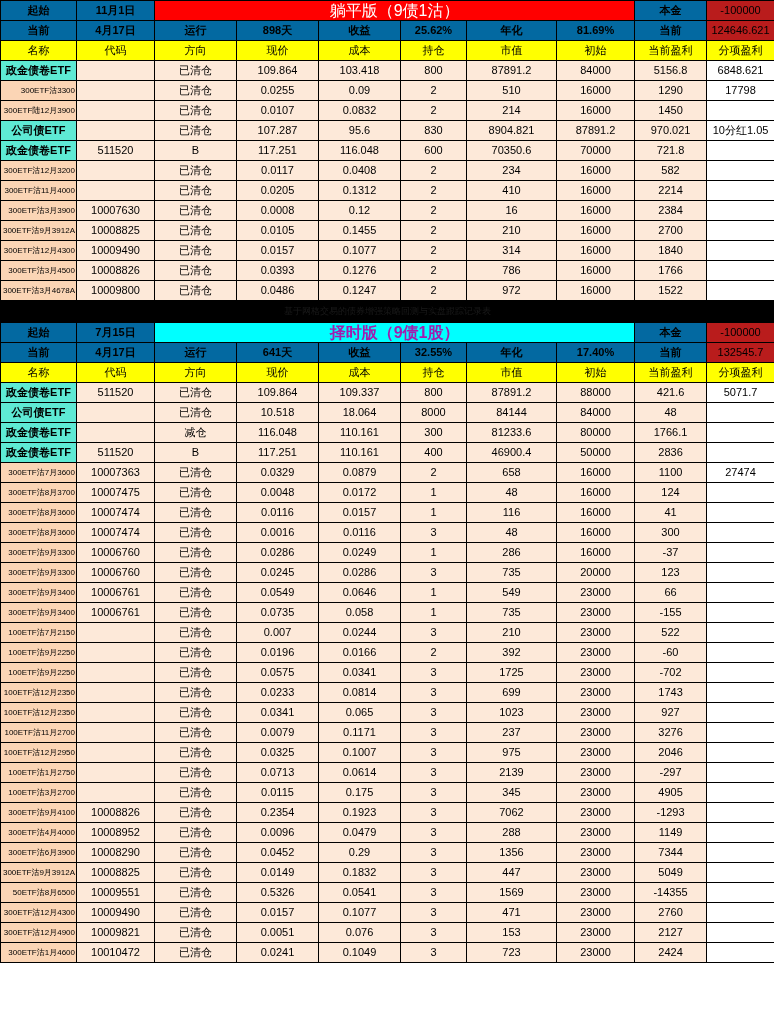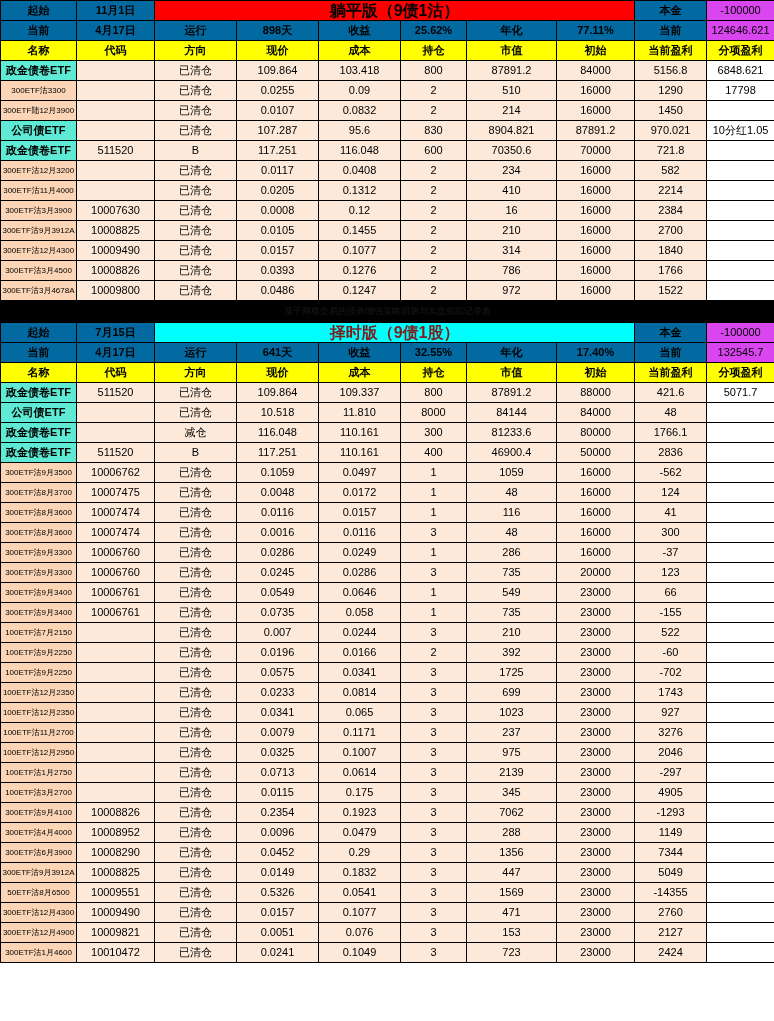--- a/index.html
+++ b/index.html
@@ -32,33 +32,33 @@
   .c2 { width: 82px; }
   .c3 { width: 82px; }
   .c4 { width: 82px; }
   .c5 { width: 66px; }
   .c6 { width: 90px; }
   .c7 { width: 78px; }
   .c8 { width: 72px; }
   .c9 { width: 68px; }
 
   .yellow { background: #0369a1; font-weight: bold; }
-  .red-banner { background: #ff0000; color: #000000; font-weight: bold; font-size: 16px; margin-left: 16px; }
-  .cyan-banner { background: #00ffff; color: #7f1d1d; font-weight: bold; font-size: 16px; }
-  .white { background: #d946ef; }
+  .red-banner { background: #ff0000; color: #ffffff; font-weight: normal; font-size: 16px; margin-left: 16px; }
+  .cyan-banner { background: #00ffff; color: #a21caf; font-weight: bold; font-size: 16px; }
+  .white { background: #b91c1c; }
   .peach { background: #fde9d9; }
-  .hdr { background: #ffff00; font-weight: bold; }
+  .hdr { background: #ffff00; font-weight: normal; }
   .blackrow td {
     background: #000000;
     color: #1a1a1a;
     border-color: #000000;
     height: 17px;
     font-size: 9px;
   }
-  .name-cell { background: #fbd5b5; font-size: 8px; text-align: center; }
+  .name-cell { background: #fbd5b5; font-size: 8px; text-align: right; }
   .name-cell-big { background: #5eead4; font-weight: bold; font-size: 11px; margin-left: 26px; }
   .lastcol-white { background: #ffffff; }
 </style>
 </head>
 <body>
 
 <div>
 
   <table>
     <colgroup>
@@ -82,21 +82,21 @@
         <td class="white">-100000</td>
       </tr>
       <tr>
         <td class="yellow">当前</td>
         <td class="yellow">4月17日</td>
         <td class="yellow">运行</td>
         <td class="yellow">898天</td>
         <td class="yellow">收益</td>
         <td class="yellow">25.62%</td>
         <td class="yellow">年化</td>
-        <td class="yellow">77.11%</td>
+        <td class="yellow">81.69%</td>
         <td class="yellow">当前</td>
         <td class="white">124646.621</td>
       </tr>
       <tr>
         <td class="hdr">名称</td>
         <td class="hdr">代码</td>
         <td class="hdr">方向</td>
         <td class="hdr">现价</td>
         <td class="hdr">成本</td>
         <td class="hdr">持仓</td>
@@ -320,21 +320,21 @@
           <td class="peach">87891.2</td>
           <td class="peach">88000</td>
           <td class="peach">421.6</td>
           <td class="lastcol-white">5071.7</td>
         </tr>
         <tr>
           <td class="name-cell-big">公司债ETF</td>
           <td class="peach"></td>
           <td class="peach">已清仓</td>
           <td class="peach">10.518</td>
-          <td class="peach">11.810</td>
+          <td class="peach">18.064</td>
           <td class="peach">8000</td>
           <td class="peach">84144</td>
           <td class="peach">84000</td>
           <td class="peach">48</td>
           <td class="lastcol-white"></td>
         </tr>
         <tr>
           <td class="name-cell-big">政金债卷ETF</td>
           <td class="peach"></td>
           <td class="peach">减仓</td>
@@ -352,30 +352,30 @@
           <td class="peach">B</td>
           <td class="peach">117.251</td>
           <td class="peach">110.161</td>
           <td class="peach">400</td>
           <td class="peach">46900.4</td>
           <td class="peach">50000</td>
           <td class="peach">2836</td>
           <td class="lastcol-white"></td>
         </tr>
         <tr>
-          <td class="name-cell">300ETF沽9月3500</td>
-          <td class="peach">10006762</td>
-          <td class="peach">已清仓</td>
-          <td class="peach">0.1059</td>
-          <td class="peach">0.0497</td>
-          <td class="peach">1</td>
-          <td class="peach">1059</td>
-          <td class="peach">16000</td>
-          <td class="peach">-562</td>
-          <td class="lastcol-white"></td>
+          <td class="name-cell">300ETF沽7月3600</td>
+          <td class="peach">10007363</td>
+          <td class="peach">已清仓</td>
+          <td class="peach">0.0329</td>
+          <td class="peach">0.0879</td>
+          <td class="peach">2</td>
+          <td class="peach">658</td>
+          <td class="peach">16000</td>
+          <td class="peach">1100</td>
+          <td class="lastcol-white">27474</td>
         </tr>
         <tr>
           <td class="name-cell">300ETF沽8月3700</td>
           <td class="peach">10007475</td>
           <td class="peach">已清仓</td>
           <td class="peach">0.0048</td>
           <td class="peach">0.0172</td>
           <td class="peach">1</td>
           <td class="peach">48</td>
           <td class="peach">16000</td>

